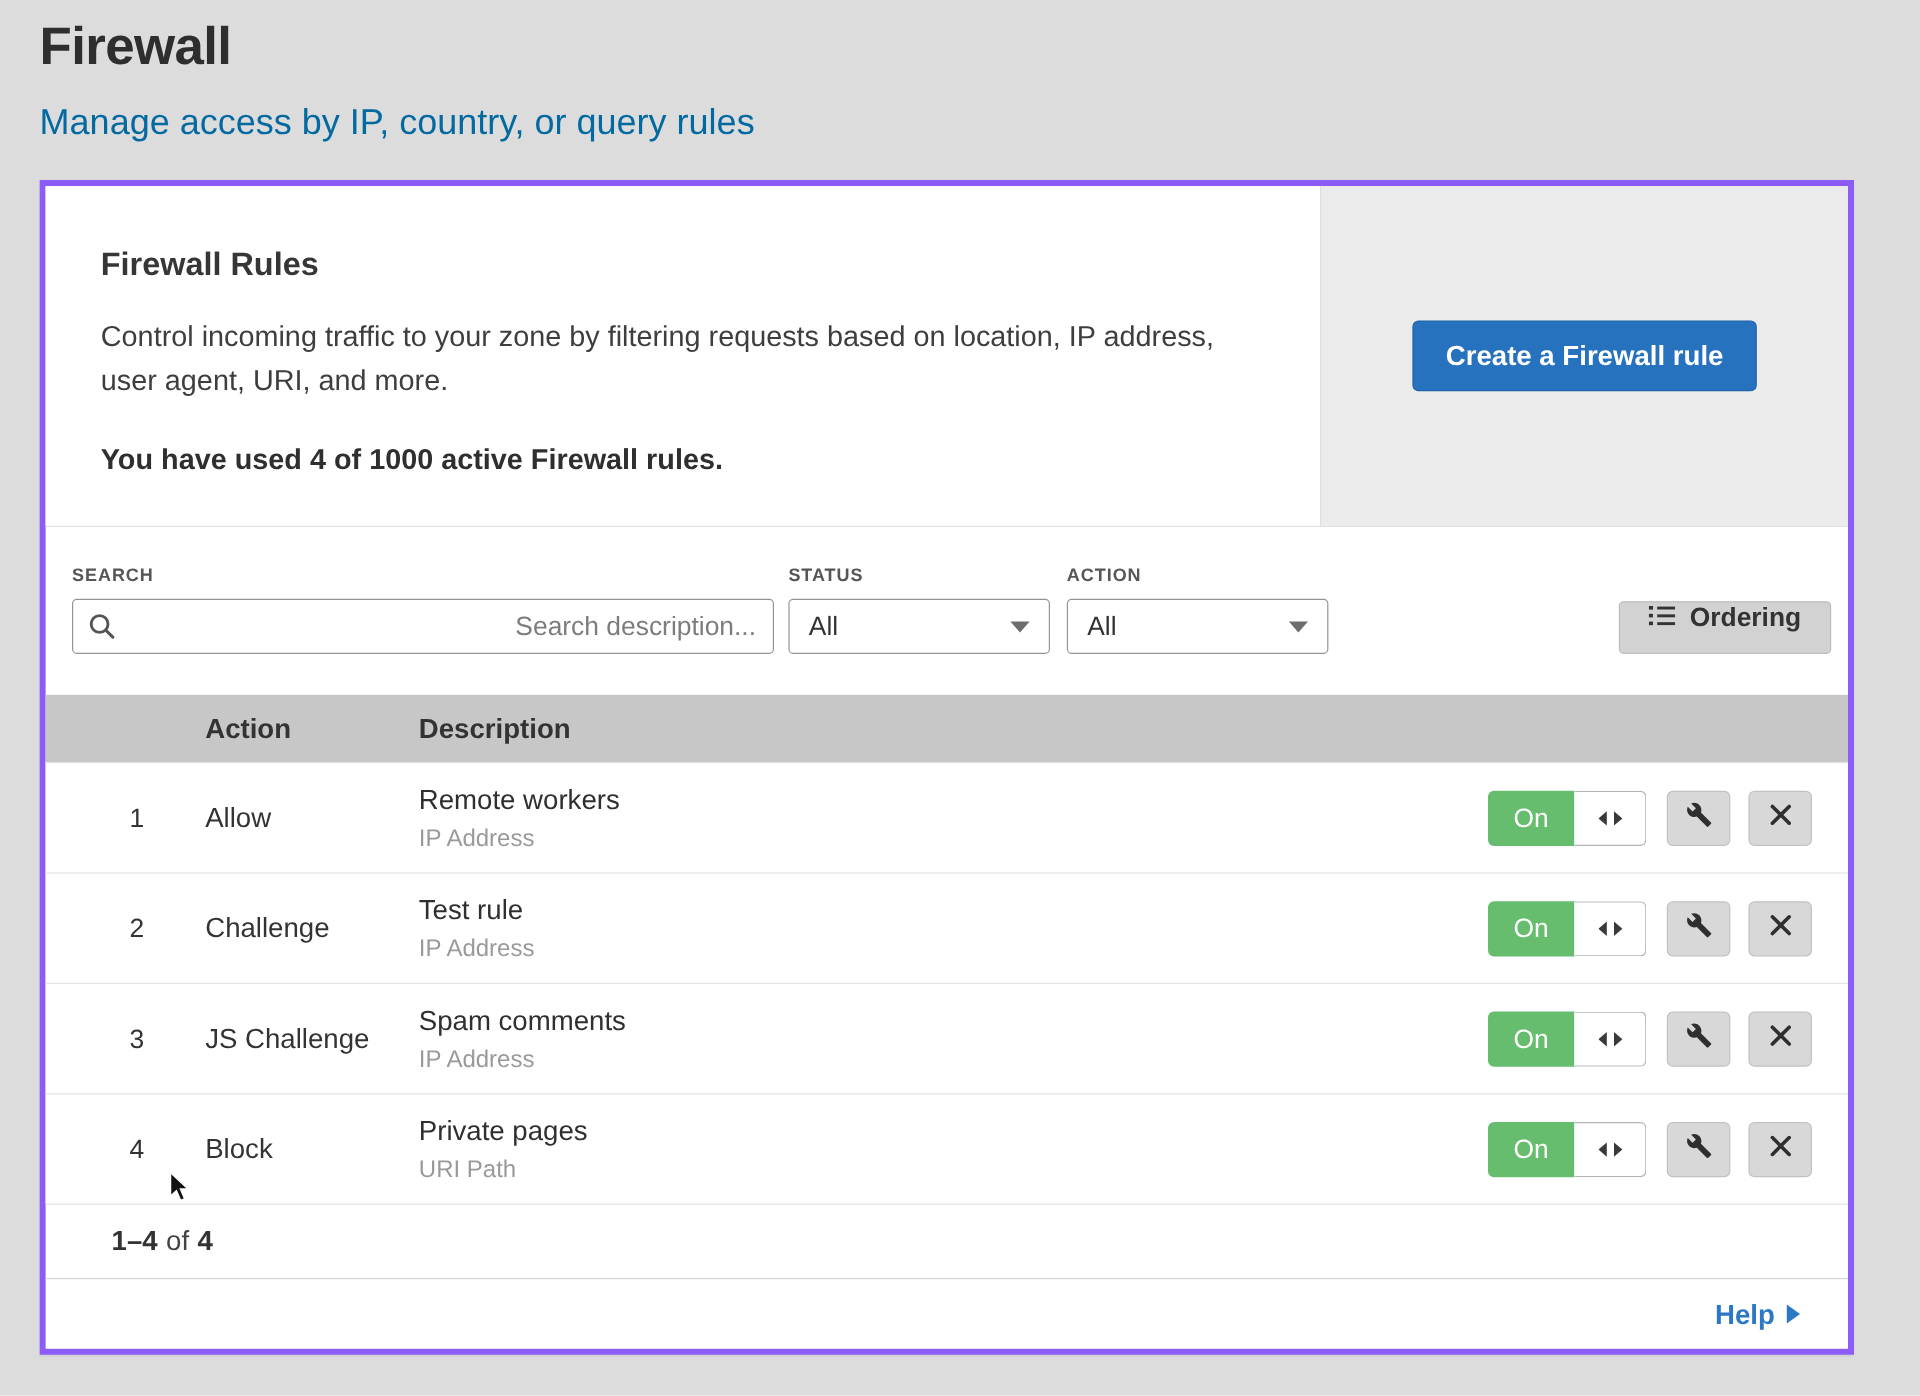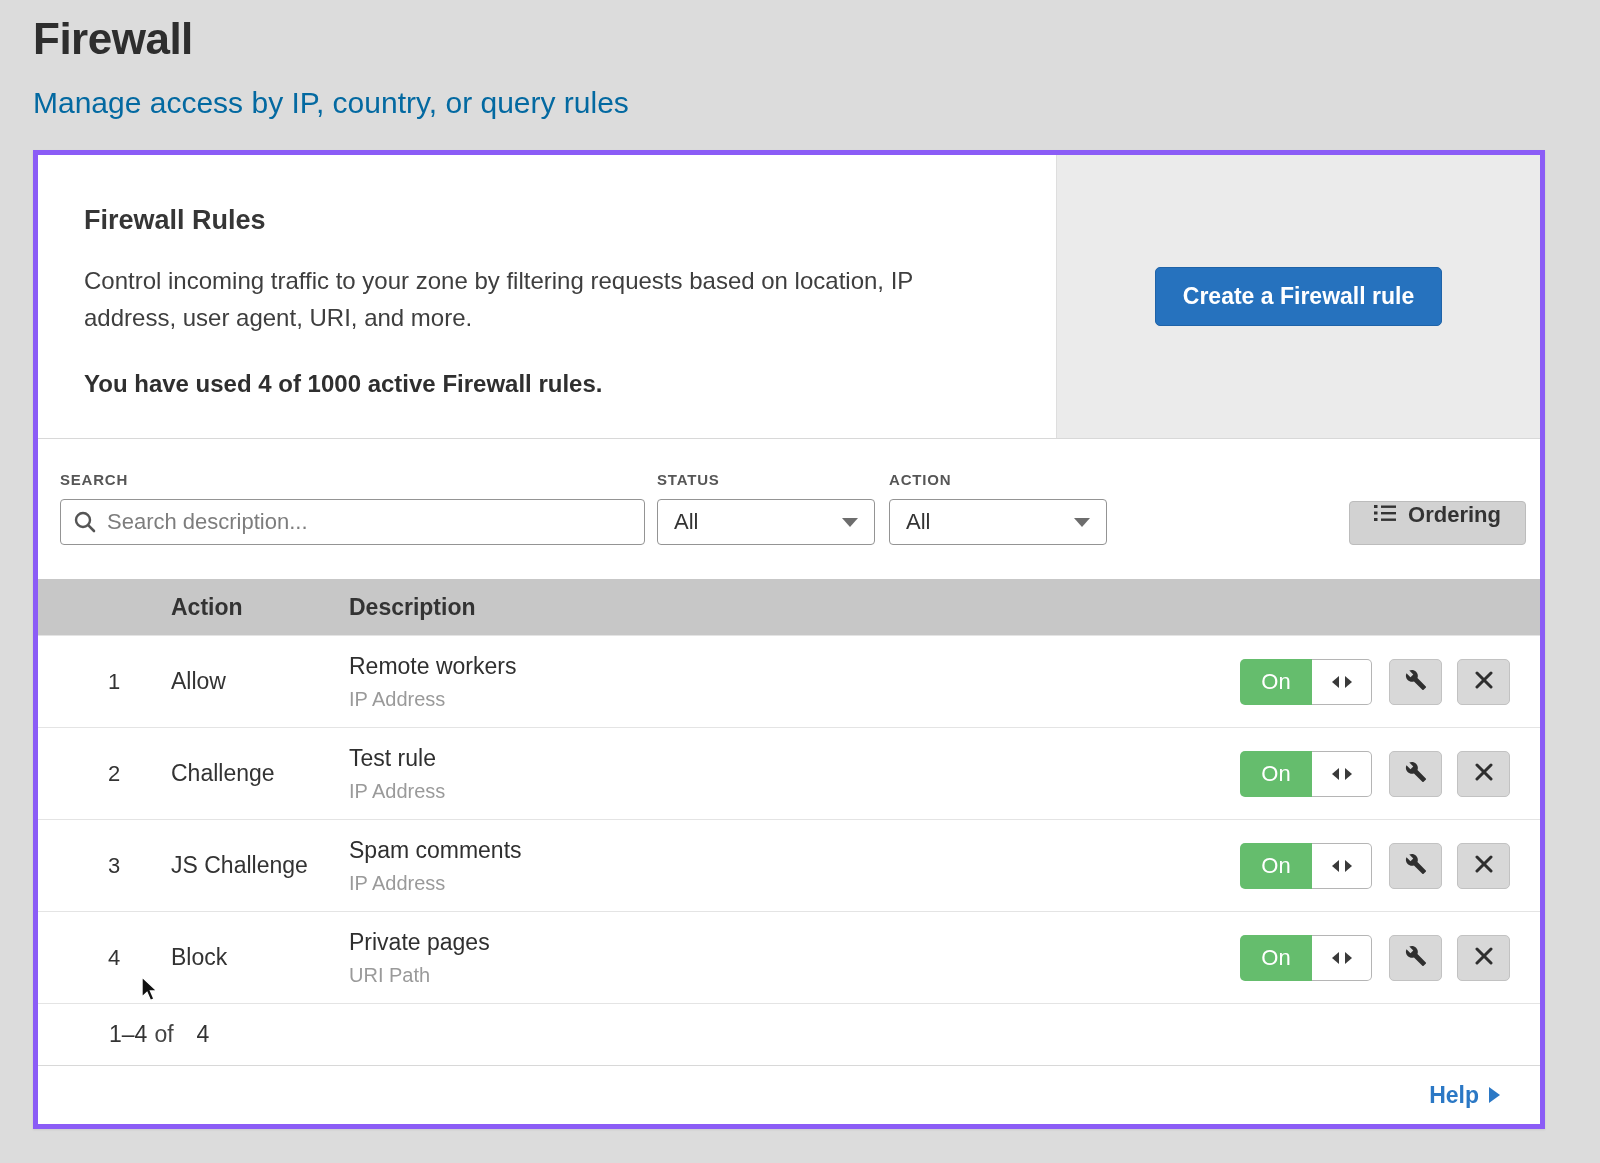--- a/index.html
+++ b/index.html
@@ -21,21 +21,21 @@
     margin:30px 55px 0 33px;
     background:#ffffff;
     border:5px solid #8b5cf6;
     box-shadow:0 1px 2px rgba(0,0,0,0.08);
   }
 
   
   .card-top { display:flex; min-height:282px; }
   .card-top-left { flex:1; background:#fff; padding:50px 60px 40px 46px; }
   .card-top-right {
-    width:484px; background:#ebebeb; border-left:1px solid #dedede;
+    width:440px; background:#ebebeb; border-left:1px solid #dedede;
     display:flex; align-items:center; justify-content:center;
   }
   .card-heading { font-size:27px; font-weight:700; color:#363636; }
   .card-description { margin-top:26px; font-size:24px; line-height:37px; color:#3e3e3e; max-width:950px; }
   .card-usage { margin-top:34px; font-size:24px; font-weight:700; color:#2f2f2f; }
   .create-btn {
     background:#2672be; color:#fff; border:1px solid #1f63a8; border-radius:5px;
     font-size:23px; font-weight:600; padding:15px 27px; cursor:pointer;
     font-family:inherit;
   }
@@ -48,21 +48,21 @@
   }
   .filter-group { display:flex; flex-direction:column; }
   .filter-label {
     font-size:15px; font-weight:700; letter-spacing:0.8px; color:#565656;
     margin-bottom:11px;
   }
   .search-wrap { position:relative; width:585px; }
   .search-input {
     width:100%; height:46px; border:1px solid #949494; border-radius:4px;
     padding:0 14px 0 46px; font-size:22px; color:#333; background:#fff;
-    font-family:inherit; outline:none;
+    font-family:inherit; outline:none;text-align:right;
   }
   .search-input::placeholder { color:#7d7d7d; }
   .search-icon { position:absolute; left:13px; top:11px; width:24px; height:24px; }
 
   .select-box {
     width:218px; height:46px; border:1px solid #949494; border-radius:4px;
     background:#fff; display:flex; align-items:center; justify-content:space-between;
     padding:0 16px; font-size:22px; color:#333; cursor:pointer;
   }
   .chevron-down {
@@ -115,21 +115,21 @@
     display:flex; align-items:center; justify-content:center; cursor:pointer;
   }
   .wrench-btn { margin-left:17px; }
   .close-btn { margin-left:15px; }
 
   
   .pagination-row {
     height:62px; border-top:1px solid #e4e4e4; display:flex; align-items:center;
     padding-left:55px; font-size:23px; color:#333;
   }
-  .pg-bold { font-weight:400;margin-left:16px; }
+  .pg-bold { font-weight:700; }
   .pg-of { font-weight:400; color:#444; margin:0 7px; }
 
   .card-footer {
     height:59px; border-top:1px solid #d8d8d8; display:flex; align-items:center;
     justify-content:flex-end; padding-right:40px;
   }
   .help-link { display:flex; align-items:center; gap:10px; font-size:23px; font-weight:600;
     color:#2b78c5; cursor:pointer; }
   .help-arrow {
     width:0; height:0; border-top:8px solid transparent; border-bottom:8px solid transparent;

